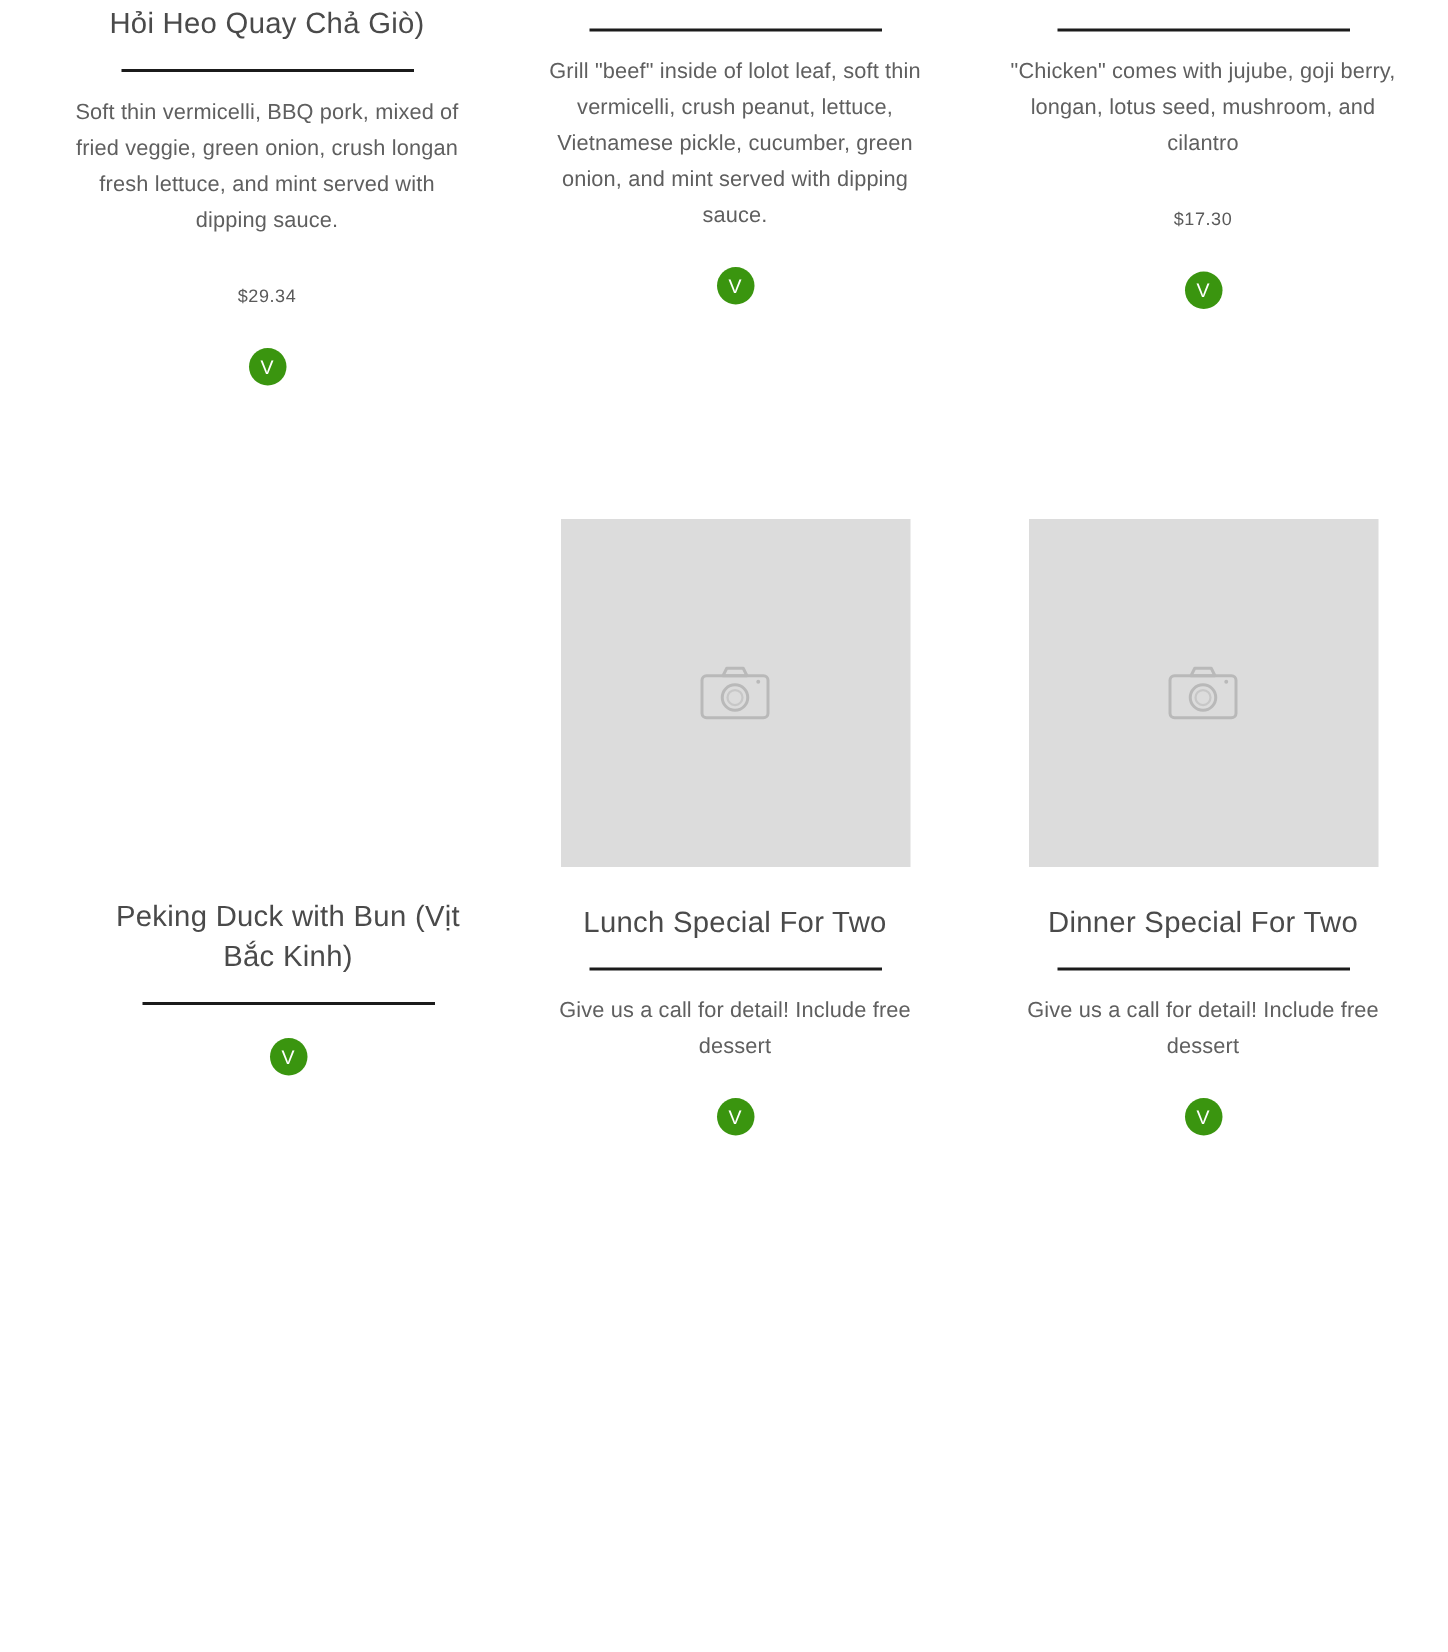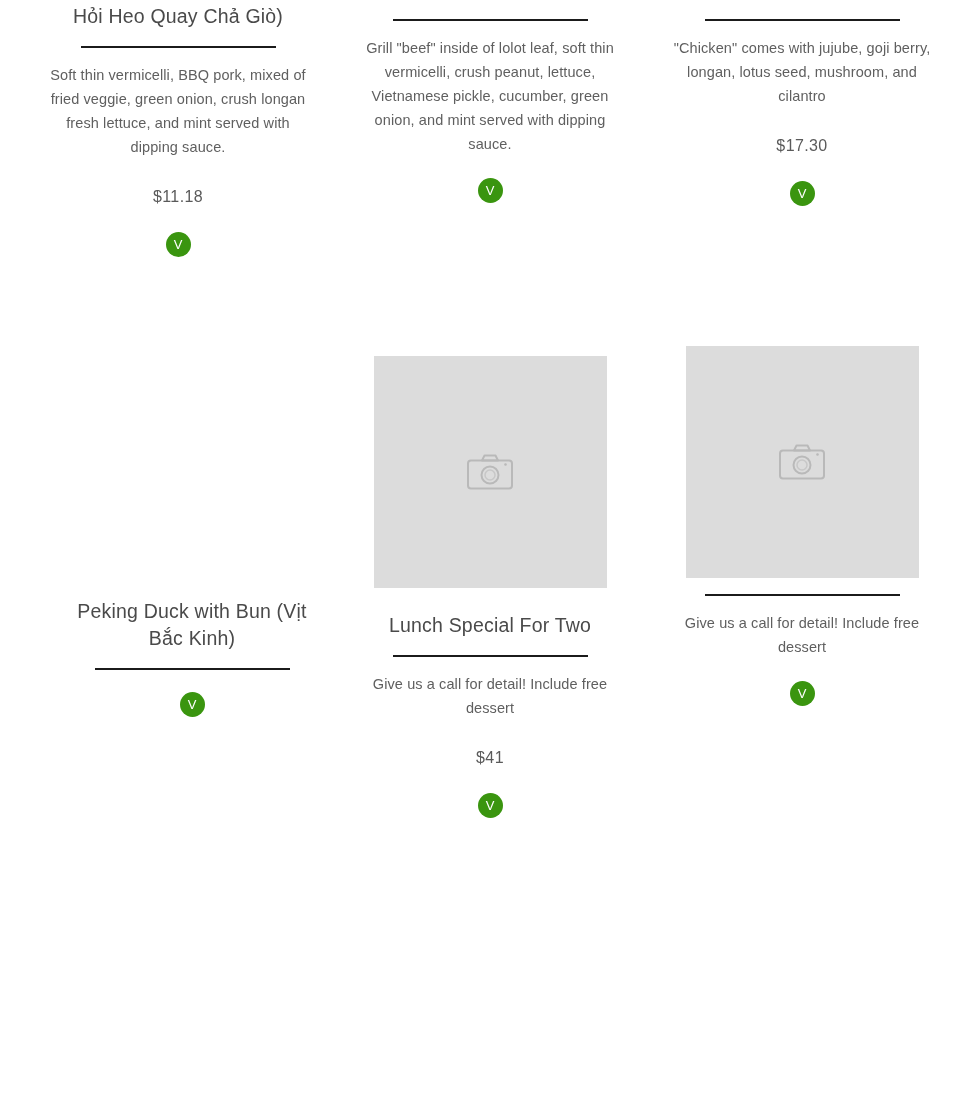--- a/index.html
+++ b/index.html
@@ -52,21 +52,21 @@
     font-size: 14.5px;
     line-height: 24px;
     color: #5f5f5f;
     margin: 15px auto 0 auto;
     max-width: 262px;
     letter-spacing: 0.1px;
   }
 
   
   .item-price {
-    font-size: 16px;
+    font-size: 12px;
     line-height: 26px;
     color: #5a5a5a;
     margin: 25px auto 0 auto;
     letter-spacing: 0.4px;
   }
 
   
   .badge-wrap {
     margin: 22px auto 0 auto;
     height: 26px;
@@ -101,35 +101,35 @@
     display: block;
     opacity: 1;
   }
 
   
   #cell-pork        { top: -24px;  left: 22px;  width: 312px; }
   #cell-bobalalot   { top: -24px;  left: 334px; width: 312px; }
   #cell-gatiem      { top: -24px;  left: 646px; width: 312px; }
 
   #cell-peking      { top: 598px;  left: 36px;  width: 312px; }
-  #cell-lunch       { top: 356px;  left: 334px; width: 312px; }
+  #cell-lunch       { top: 346px;  left: 334px; width: 312px; }
   #cell-dinner      { top: 346px;  left: 646px; width: 312px; }
 
   .below-image-title { margin-top: 24px; }
 </style>
 </head>
 <body>
 
 <div class="menu-grid">
 
   <div class="menu-cell" id="cell-pork">
     <div class="item-title">Pork with Veggie Roll (Bánh Hỏi Heo Quay Chả Giò)</div>
     <div class="divider"></div>
     <div class="item-desc">Soft thin vermicelli, BBQ pork, mixed of fried veggie, green onion, crush longan fresh lettuce, and mint served with dipping sauce.</div>
-    <div class="item-price">$11.18</div>
+    <div class="item-price">$29.34</div>
     <div class="badge-wrap">
       <span class="veg-badge">V</span>
     </div>
   </div>
 
   <div class="menu-cell" id="cell-bobalalot">
     <div class="item-title">(Bánh Hỏi Bò Lá Lốp)</div>
     <div class="divider"></div>
     <div class="item-desc">Grill "beef" inside of lolot leaf, soft thin vermicelli, crush peanut, lettuce, Vietnamese pickle, cucumber, green onion, and mint served with dipping sauce.</div>
     <div class="badge-wrap">
@@ -161,36 +161,36 @@
         <rect x="2" y="8.5" width="44" height="28" rx="3" ry="3" stroke="#b9b9b9" stroke-width="2" fill="none"></rect>
         <path d="M16 8.5 L18.5 3.5 L29.5 3.5 L32 8.5 Z" stroke="#b9b9b9" stroke-width="2" fill="none" stroke-linejoin="round"></path>
         <circle cx="24" cy="23" r="8.5" stroke="#b9b9b9" stroke-width="2" fill="none"></circle>
         <circle cx="24" cy="23" r="5" stroke="#c7c7c7" stroke-width="1.5" fill="none"></circle>
         <circle cx="39.5" cy="12.5" r="1.3" fill="#b9b9b9"></circle>
       </svg>
     </div>
     <div class="item-title below-image-title">Lunch Special For Two</div>
     <div class="divider"></div>
     <div class="item-desc">Give us a call for detail! Include free dessert</div>
-    <div class="item-price">$41</div>
     <div class="badge-wrap">
       <span class="veg-badge">V</span>
     </div>
   </div>
 
   <div class="menu-cell" id="cell-dinner">
     <div class="img-placeholder">
       <svg class="cam-icon" width="48" height="40" viewBox="0 0 48 40" fill="none" aria-hidden="true">
         <rect x="2" y="8.5" width="44" height="28" rx="3" ry="3" stroke="#b9b9b9" stroke-width="2" fill="none"></rect>
         <path d="M16 8.5 L18.5 3.5 L29.5 3.5 L32 8.5 Z" stroke="#b9b9b9" stroke-width="2" fill="none" stroke-linejoin="round"></path>
         <circle cx="24" cy="23" r="8.5" stroke="#b9b9b9" stroke-width="2" fill="none"></circle>
         <circle cx="24" cy="23" r="5" stroke="#c7c7c7" stroke-width="1.5" fill="none"></circle>
         <circle cx="39.5" cy="12.5" r="1.3" fill="#b9b9b9"></circle>
       </svg>
     </div>
+    <div class="item-title below-image-title">Dinner Special For Two</div>
     <div class="divider"></div>
     <div class="item-desc">Give us a call for detail! Include free dessert</div>
     <div class="badge-wrap">
       <span class="veg-badge">V</span>
     </div>
   </div>
 
 </div>
 
 </body></html>

